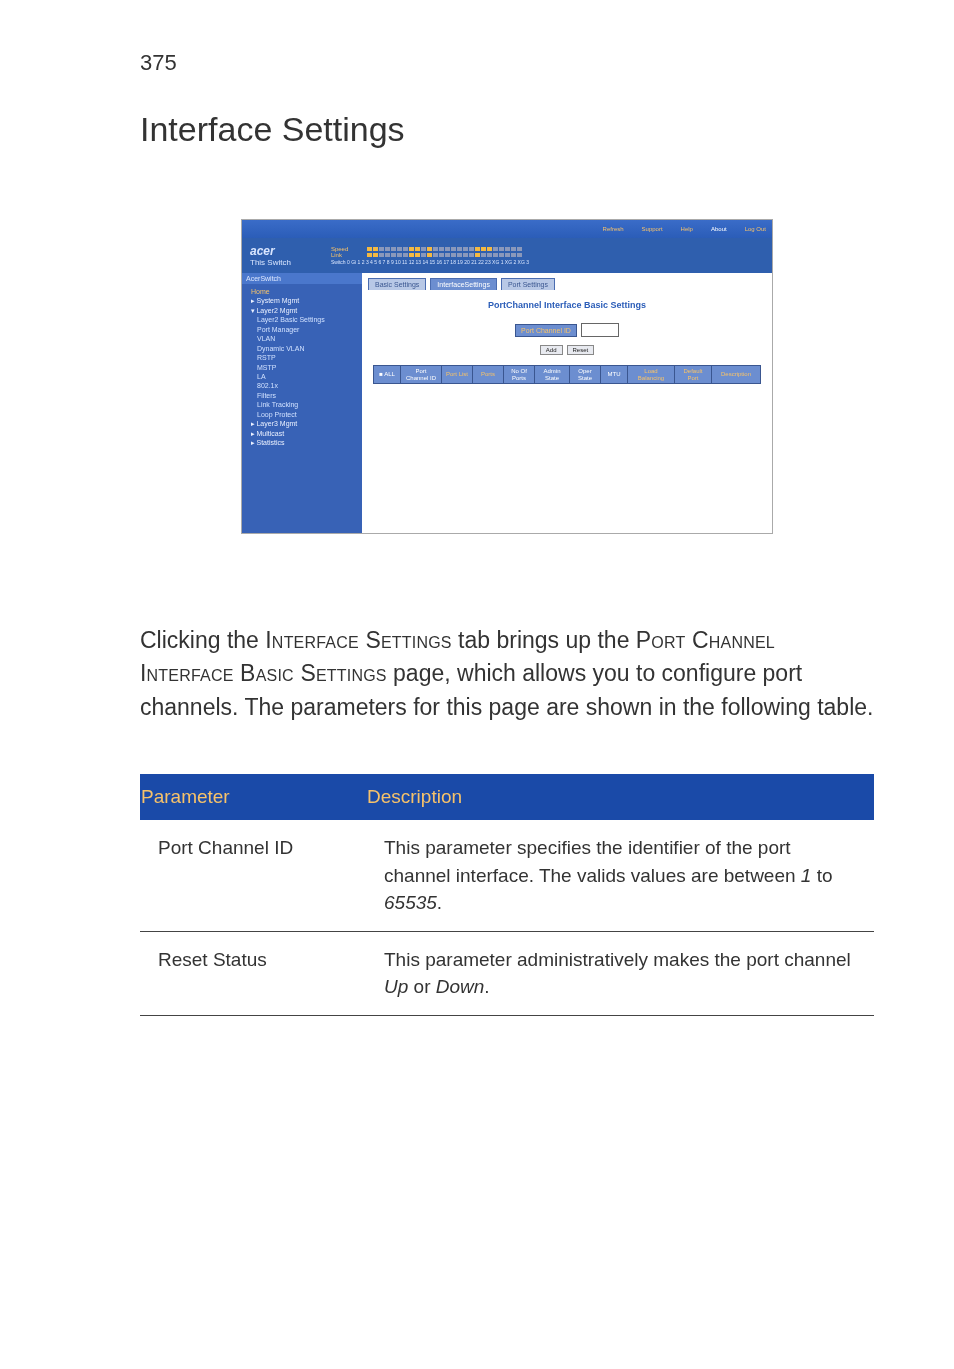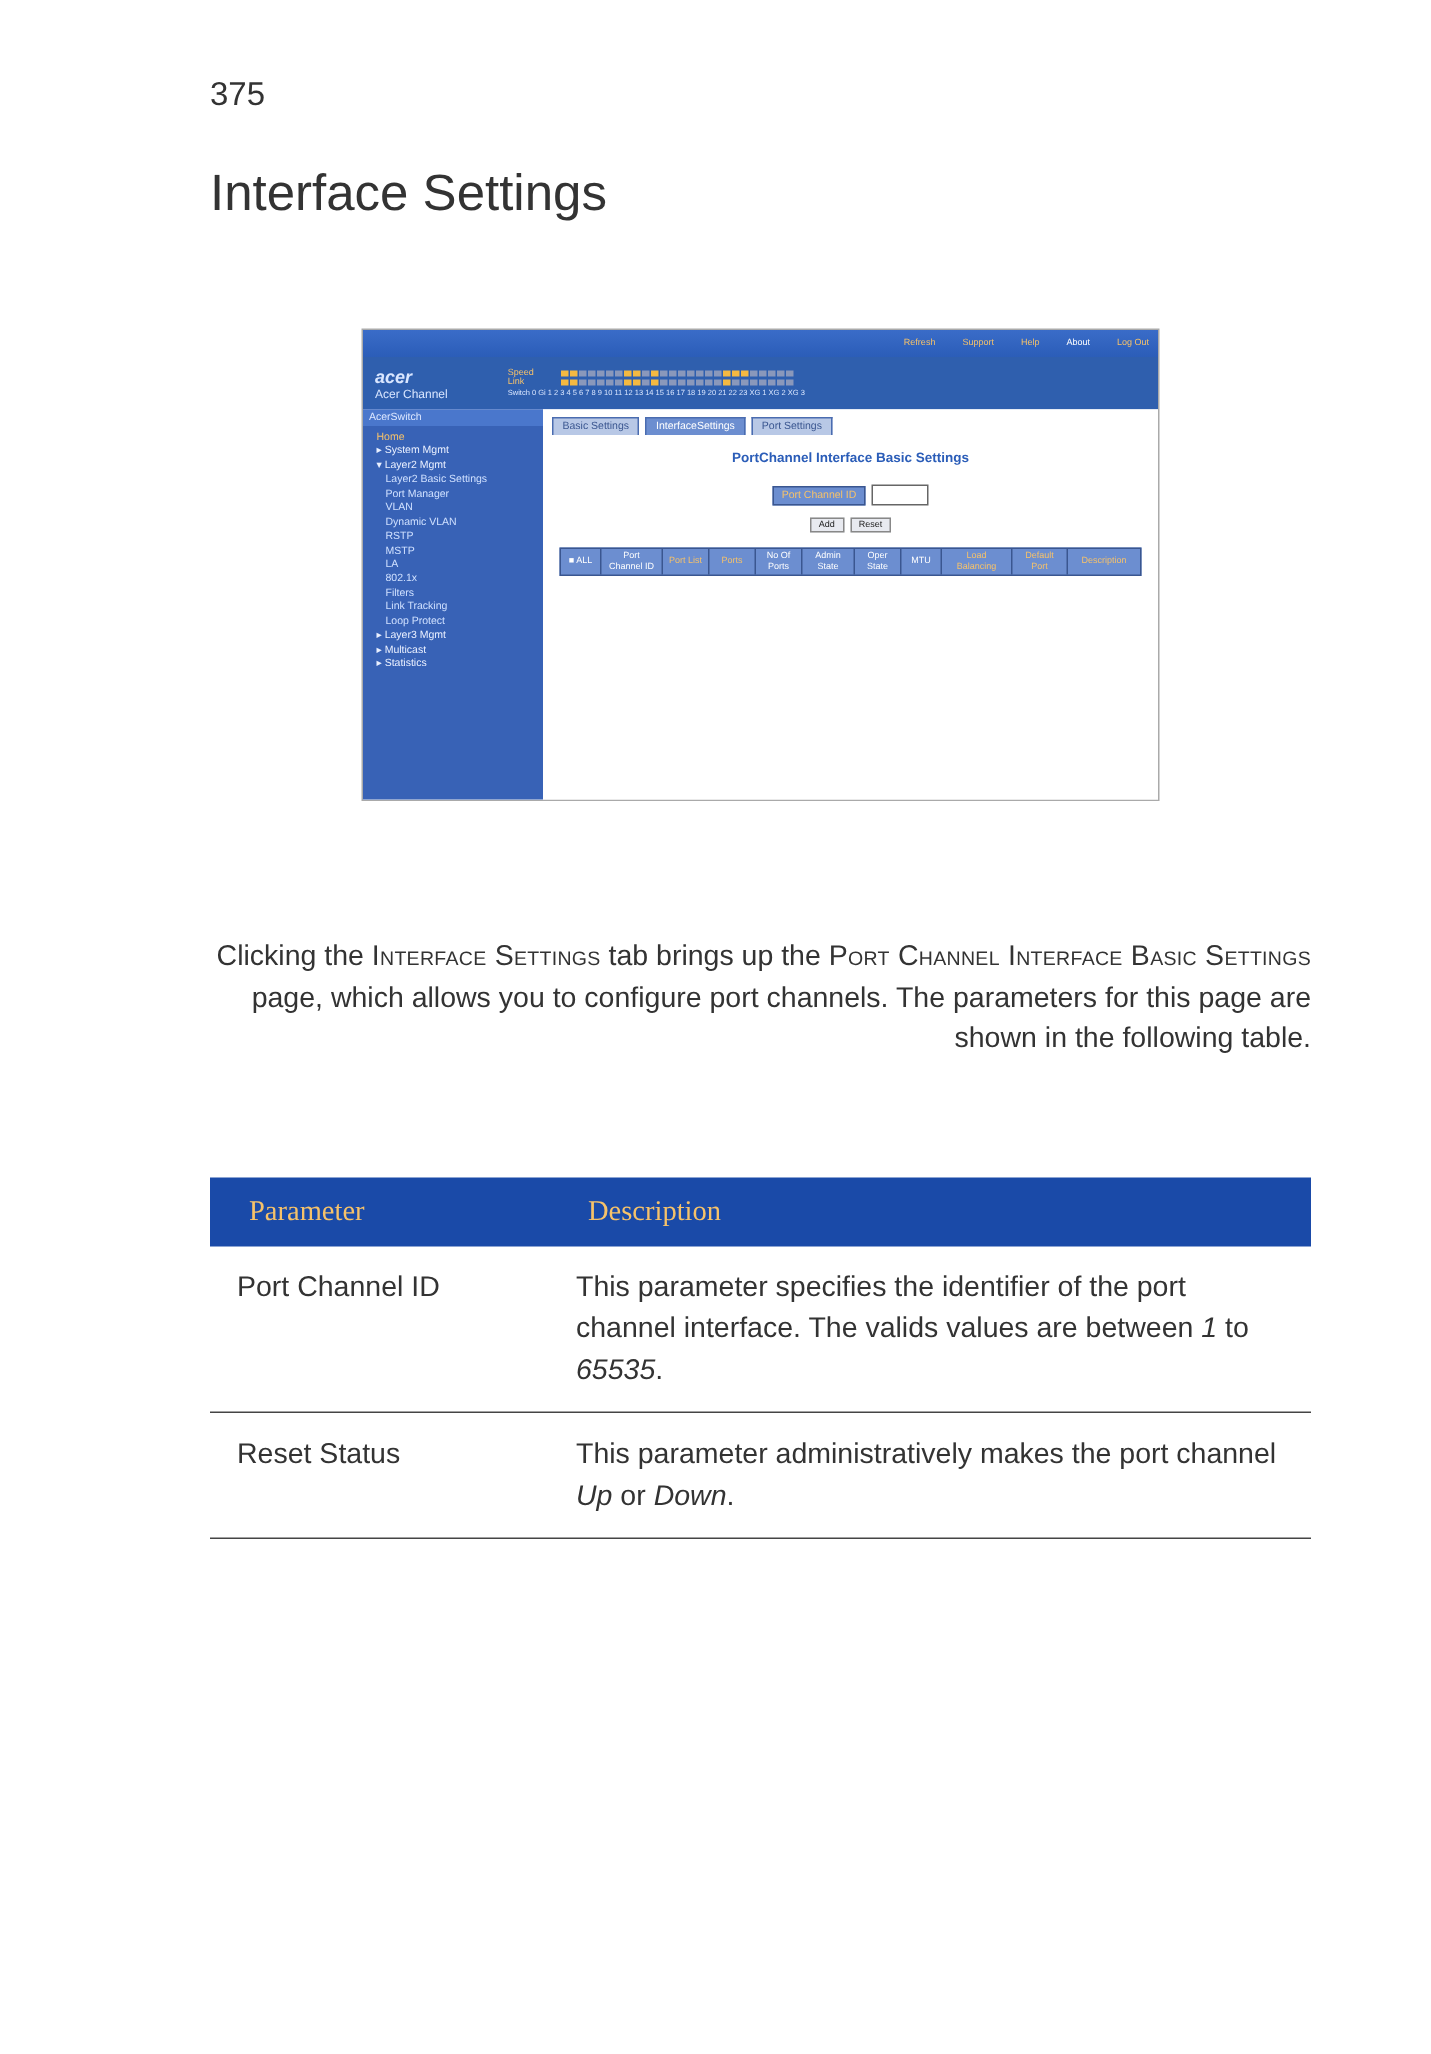--- a/index.html
+++ b/index.html
@@ -188,45 +188,43 @@
     padding: 2px 3px;
     border-right: 1px solid #3a5690;
     text-align: center;
     display: flex;
     align-items: center;
     justify-content: center;
     line-height: 1.1;
   }
   .ghc.orange { color: #f6c26a; }
   .body-text {
-    font-size: 19px;
+    font-size: 23px;
     line-height: 1.45;
     color: #333;
-    margin-bottom: 78px;
-    text-align: right;
+    margin-bottom: 50px;
   }
   .smallcaps {
     font-variant: small-caps;
     letter-spacing: 0.2px;
   }
   table.params {
     width: 100%;
     border-collapse: collapse;
     font-size: 19px;
   }
   table.params thead tr {
     background: #1a4aa8;
   }
   table.params thead th {
     color: #f6c26a;
     text-align: left;
     font-weight: normal;
-    padding: 12px 26px;
+    padding: 12px 1px;
     font-size: 19px;
-    font-family: Liberation Serif, serif;
   }
   table.params tbody td {
     padding: 14px 18px;
     vertical-align: top;
     border-bottom: 1px solid #444;
     color: #333;
     line-height: 1.45;
   }
   table.params tbody td.param-name {
     width: 190px;
@@ -248,21 +246,21 @@
           <span class="orange">Refresh</span>
           <span class="orange">Support</span>
           <span class="orange">Help</span>
           <span class="white">About</span>
           <span class="orange">Log Out</span>
         </div>
       </div>
       <div class="fig-second">
         <div class="brand">
           <div class="logo">acer</div>
-          <div class="sub">Acer Channel</div>
+          <div class="sub">This Switch</div>
         </div>
         <div class="port-block">
           <div class="port-row">
             <span class="port-label">Speed</span>
             <div class="leds">
               <span class="led on"></span>
                 <span class="led on"></span>
                 <span class="led"></span>
                 <span class="led"></span>
                 <span class="led"></span>

